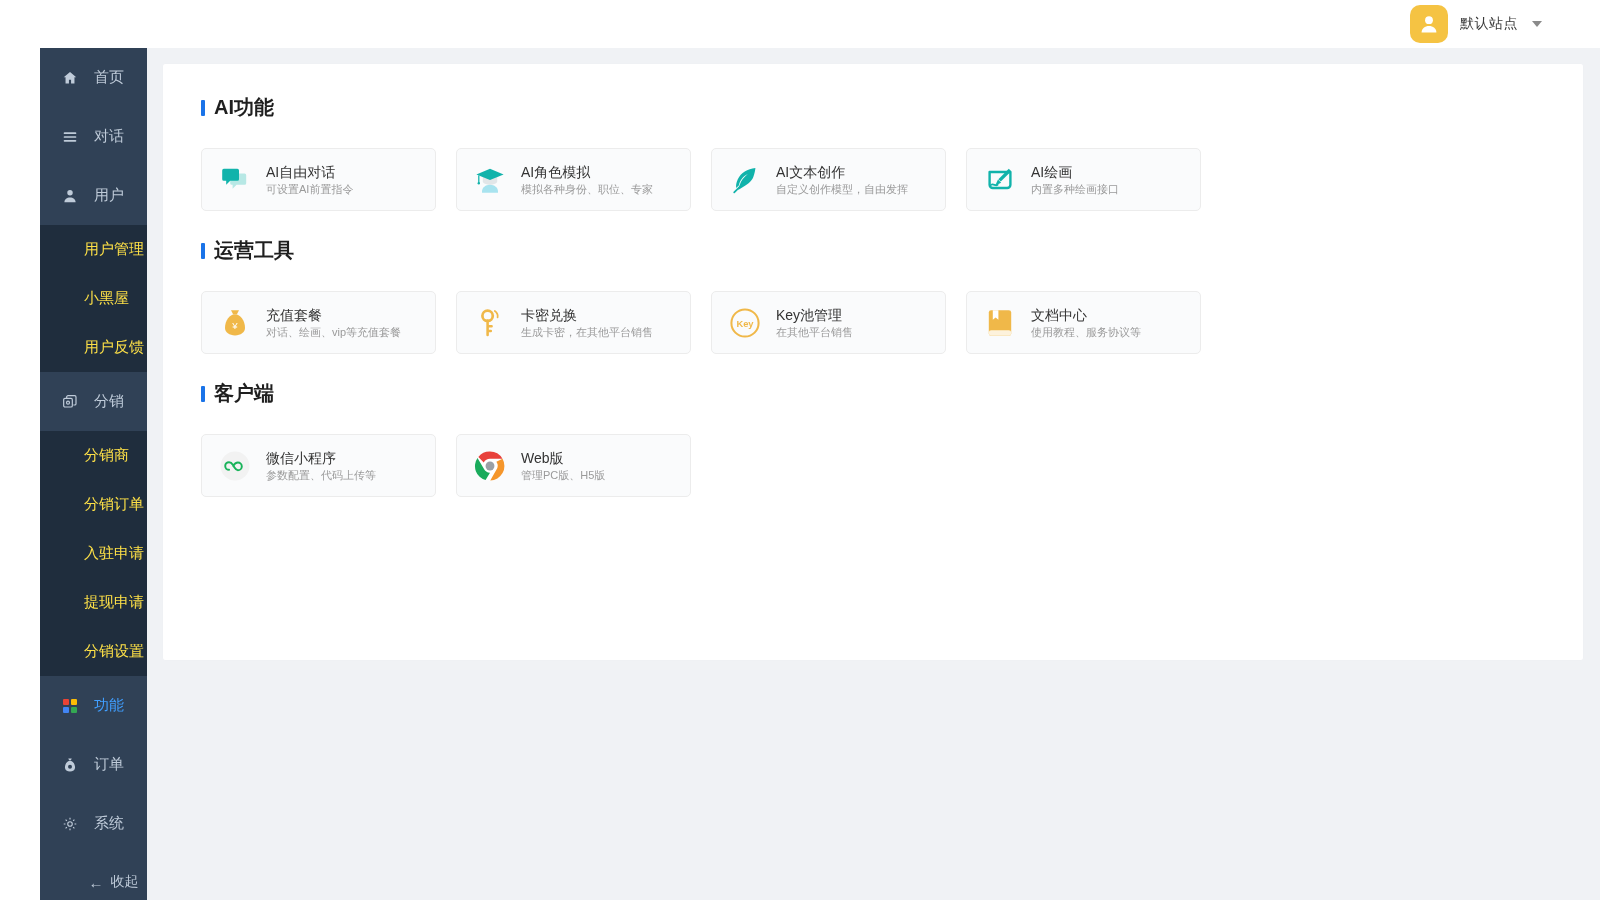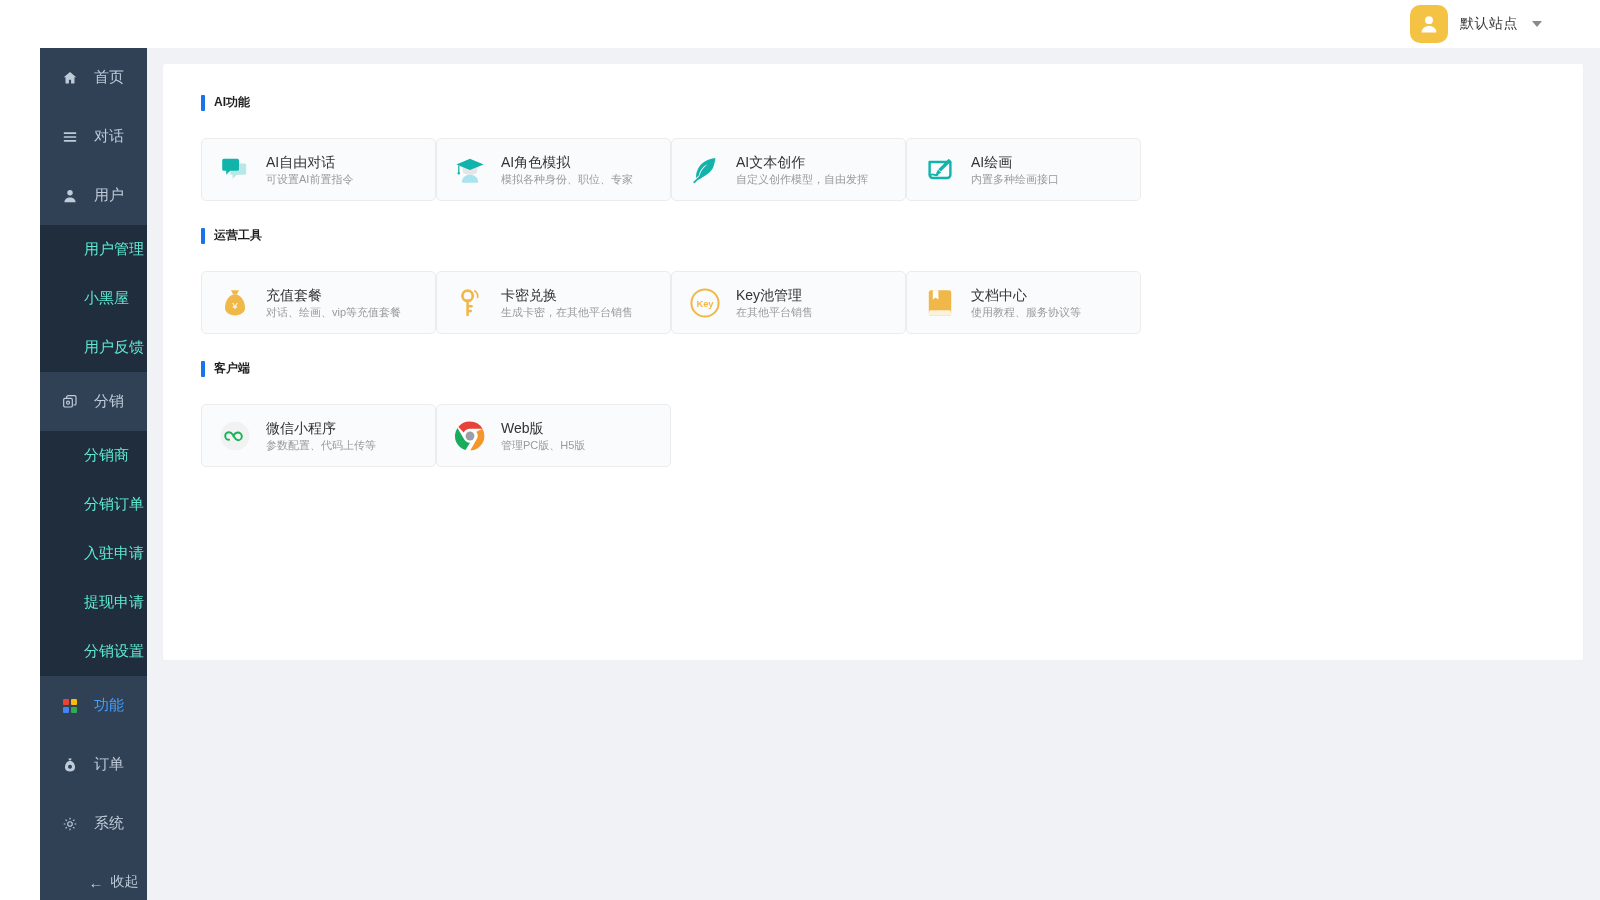--- a/index.html
+++ b/index.html
@@ -46,21 +46,21 @@
   .menu-arrow {
     position:absolute; right:16px; top:50%; width:9px; height:9px;
     border-left:1.4px solid #bfcbd9; border-top:1.4px solid #bfcbd9;
   }
   .menu-arrow.up   { transform:translateY(-25%) rotate(45deg); }
   .menu-arrow.down { transform:translateY(-75%) rotate(-135deg); }
 
   .submenu { background:#1f2d3d; }
   .submenu-item {
     height:49px; display:flex; align-items:center; padding-left:44px;
-    color:#5eead4; font-size:15px; cursor:pointer; white-space:nowrap;
+    color:#fde047; font-size:15px; cursor:pointer; white-space:nowrap;
   }
 
   .collapse-bar {
     position:absolute; left:0; bottom:0; width:147px; height:36px;
     background:#304156; display:flex; align-items:center;
     justify-content:center; gap:7px; color:#bfcbd9; font-size:14px;
     cursor:pointer;
   }
   .collapse-bar .arr { font-size:15px; line-height:1; }
 
@@ -70,27 +70,27 @@
     background:#f0f2f5; padding:16px 17px 0 16px;
   }
   .panel {
     width:1420px; background:#ffffff; border-radius:2px;
     padding:30px 0 36px 38px; min-height:596px;
     box-shadow:0 0 1px rgba(0,0,0,.04);
   }
 
   .sec-title {
     display:flex; align-items:center; gap:9px;
-    font-size:12px; font-weight:bold; color:#1f1f1f;
+    font-size:20px; font-weight:bold; color:#1f1f1f;
     margin-bottom:27px;
   }
   .sec-title .bar { width:4px; height:16px; background:#1a73e8; border-radius:1px; }
   .sec-title.second { margin-top:26px; }
 
-  .card-grid { display:flex; flex-wrap:wrap; width:1020px; }
+  .card-grid { display:flex; flex-wrap:wrap; gap:20px; width:1020px; }
   .card {
     width:235px; height:63px; background:#fafbfc;
     border:1px solid #ececec; border-radius:5px;
     display:flex; align-items:center; padding-left:16px; gap:14px;
     cursor:pointer;
   }
   .card-icon { width:34px; height:34px; flex:0 0 34px; display:flex; align-items:center; justify-content:center; }
   .card-icon svg { display:block; }
   .card-text { display:flex; flex-direction:column; gap:3px; overflow:hidden; }
   .card-title { font-size:14px; color:#333333; line-height:1.15; white-space:nowrap; }

